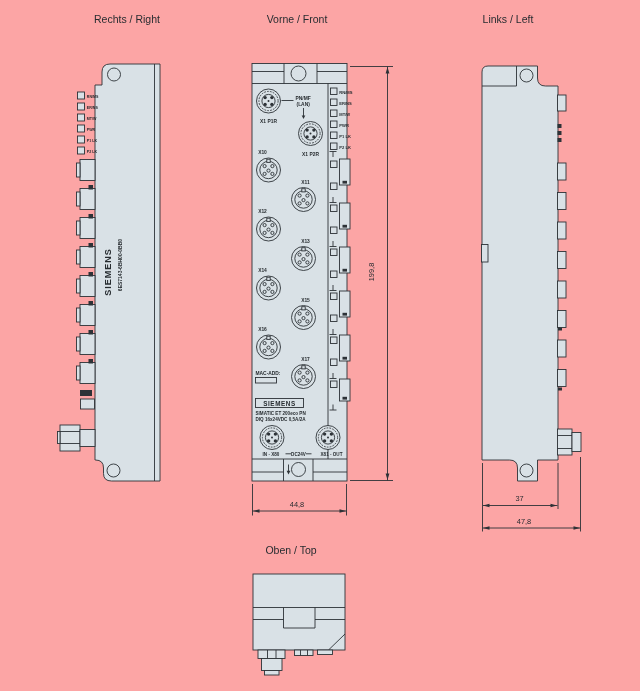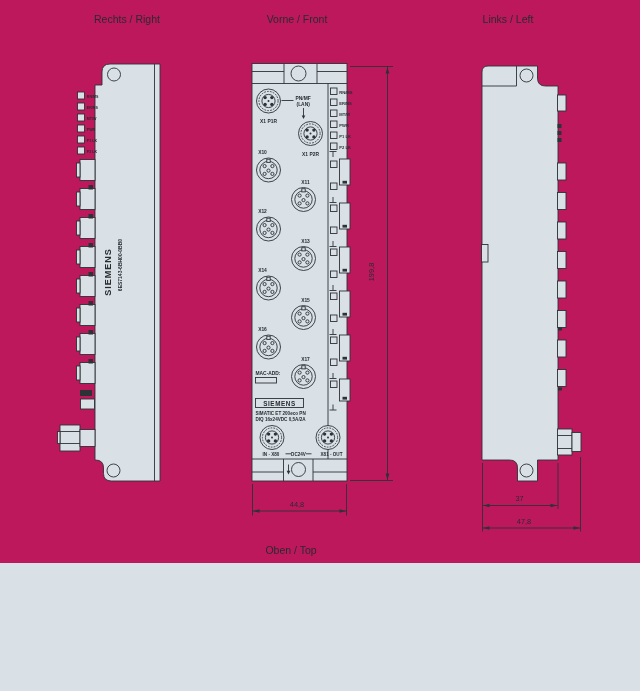--- a/index.html
+++ b/index.html
@@ -1,16 +1,16 @@
 <!DOCTYPE html>
 <html><head>
 <meta charset="utf-8">
 <style>
   html,body{margin:0;padding:0;background:#d9e1e6;}
-  .stage{position:relative;width:640px;height:563px;background:#be185d;overflow:hidden;}
+  .stage{position:relative;width:640px;height:691px;background:#fca5a5;overflow:hidden;}
   svg{display:block;}
   svg text{font-family:"Liberation Sans",sans-serif;fill:#272c30;}
   .title{font-size:10.5px;}
   .lbl{font-size:4.9px;font-weight:bold;}
   .ledlbl{font-size:4.1px;font-weight:bold;}
   .tiny{font-size:3.6px;font-weight:bold;}
   .logo{font-size:6.3px;font-weight:bold;letter-spacing:.6px;}
   .prod{font-size:4.6px;font-weight:bold;}
   .dim{font-size:7.4px;}
   .sidebrand{font-size:9px;font-weight:bold;letter-spacing:1px;}

